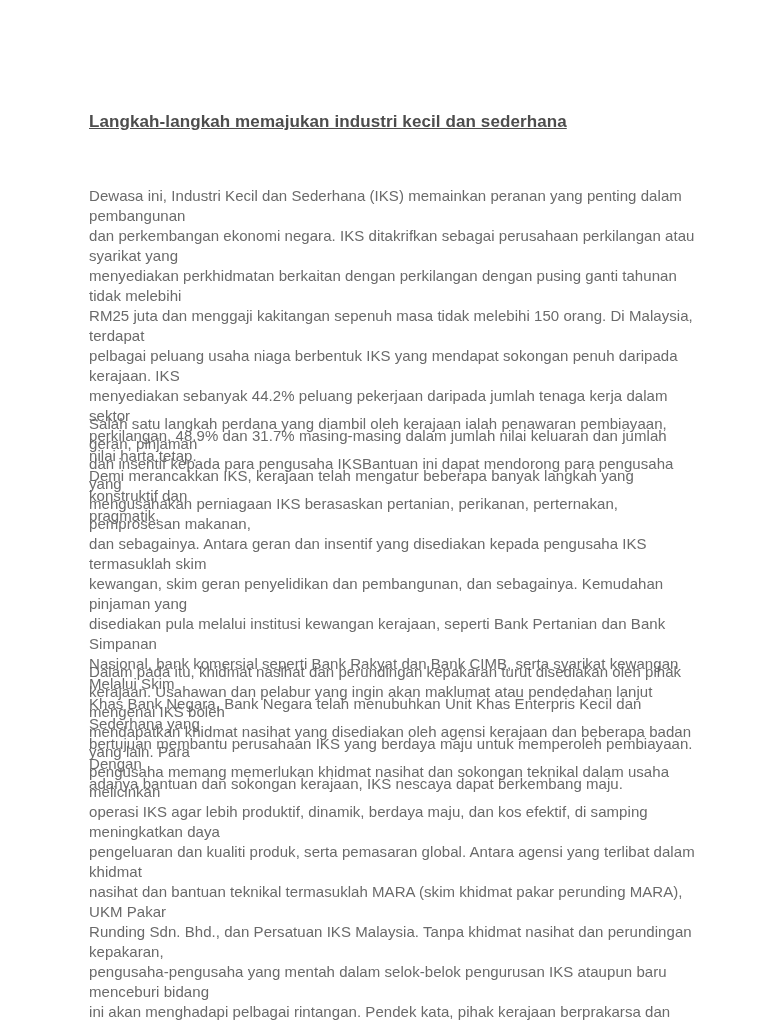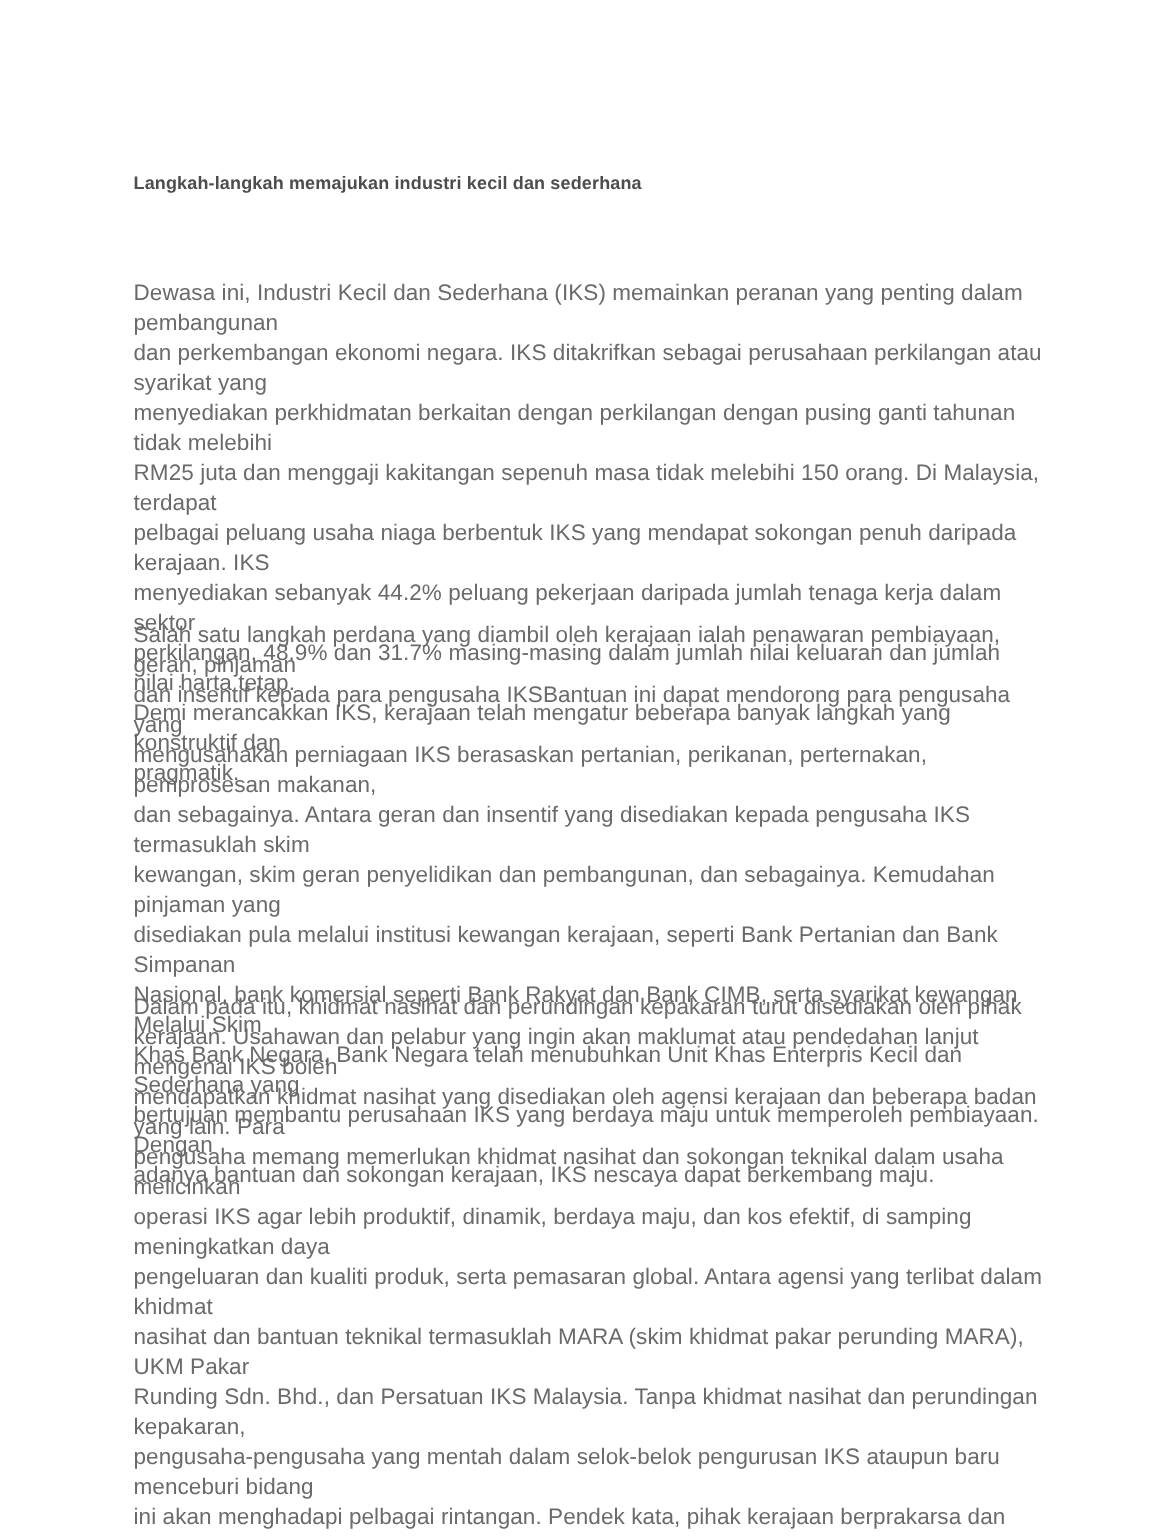--- a/index.html
+++ b/index.html
@@ -21,25 +21,26 @@
     width: 768px;
     height: 1024px;
     background: #ffffff;
   }
   .doc-title {
     position: absolute;
     left: 89px;
     top: 112px;
     width: 600px;
     margin: 0;
-    font-size: 12px;
+    font-size: 17px;
     line-height: 20px;
     font-weight: bold;
     color: #4d4d4d;
     letter-spacing: 0.1px;
+    text-decoration: underline;
   }
   .para {
     position: absolute;
     left: 89px;
     width: 606px;
     margin: 0;
     font-size: 15px;
     line-height: 20px;
     font-weight: normal;
     color: #6a6a6a;

